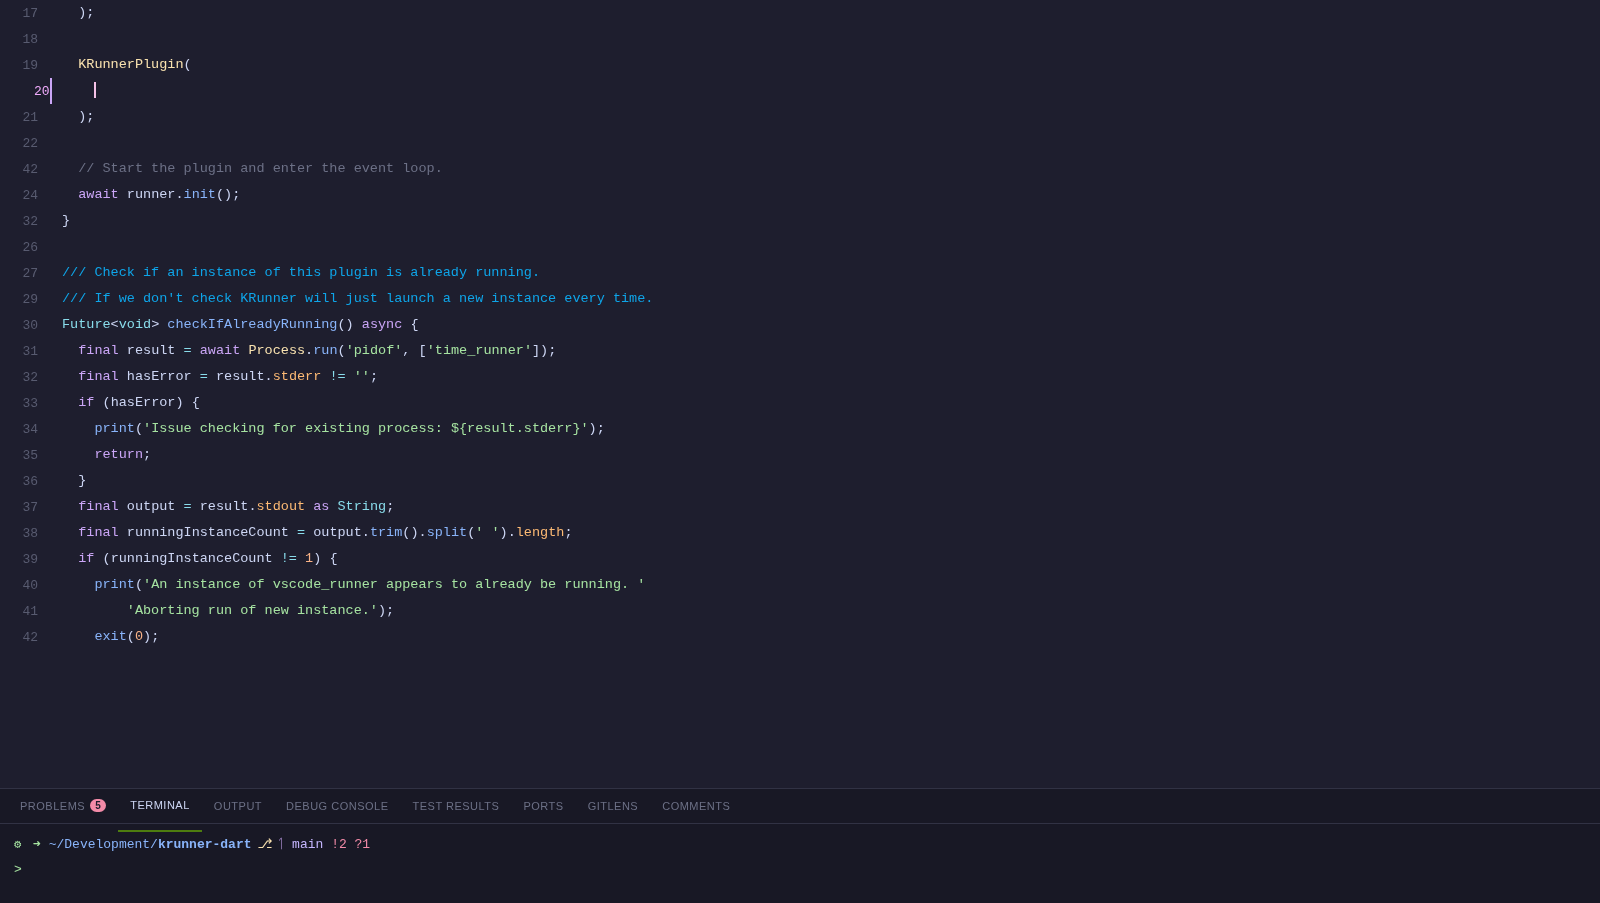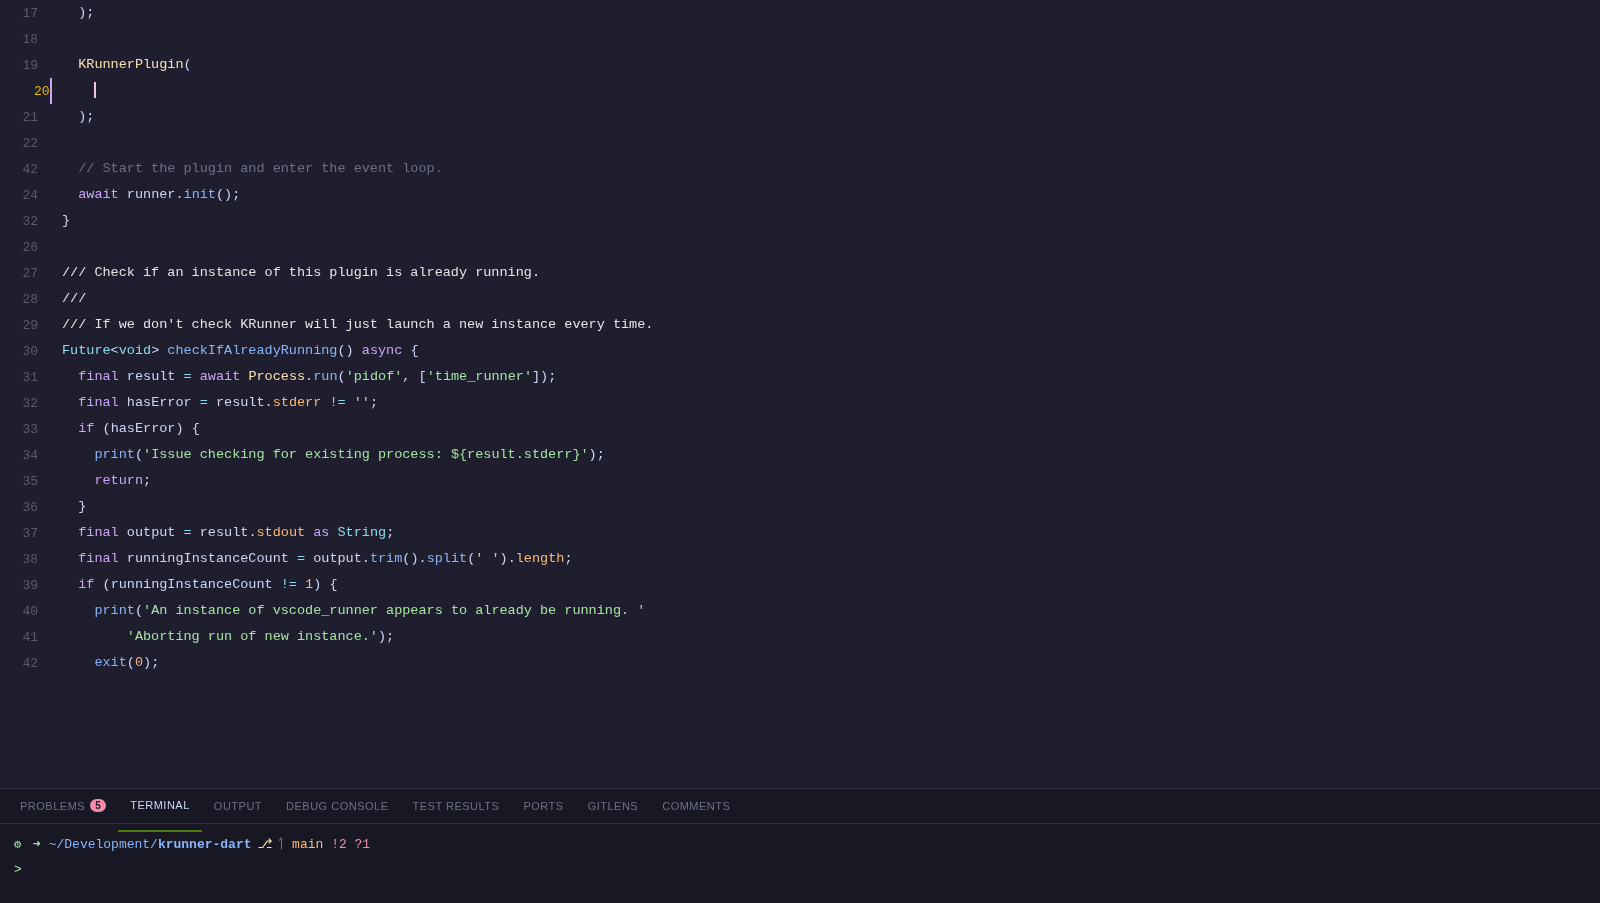--- a/index.html
+++ b/index.html
@@ -46,21 +46,21 @@
       width: 50px;
       min-width: 50px;
       text-align: right;
       padding-right: 12px;
       color: #585b70;
       user-select: none;
       font-size: 13px;
     }
 
     .line-number.current {
-      color: #eab308;
+      color: #f0abfc;
       padding-left: 34px;
     }
 
     .line-content {
       padding-left: 10px;
       white-space: pre;
       font-size: 13.5px;
       line-height: 26px;
       border-left: 2px solid transparent;
     }
@@ -80,21 +80,21 @@
 
     @keyframes blink {
       50% { opacity: 0; }
     }
 
     
     .kw { color: #cba6f7; } 
     .fn { color: #89b4fa; } 
     .str { color: #a6e3a1; } 
     .comment { color: #6c7086; } 
-    .doc-comment { color: #e5e5e5; } 
+    .doc-comment { color: #0ea5e9; } 
     .type { color: #89dceb; } 
     .num { color: #fab387; } 
     .var { color: #cdd6f4; } 
     .punct { color: #cdd6f4; }
     .method { color: #89b4fa; }
     .prop { color: #fdba74; } 
     .class-name { color: #f9e2af; } 
     .op { color: #89dceb; }
 
     
@@ -161,21 +161,21 @@
       color: #a6e3a1;
       margin-right: 4px;
       font-size: 12px;
     }
 
     .terminal-path {
       color: #89b4fa;
     }
 
     .terminal-branch {
-      color: #fdba74;
+      color: #c4b5fd;
     }
 
     .terminal-status {
       color: #f38ba8;
     }
 
     .terminal-prompt {
       color: #a6e3a1;
       margin-top: 2px;
     }
@@ -238,24 +238,20 @@
     <div class="code-line">
       <span class="line-number">26</span>
       <span class="line-content"></span>
     </div>
 
     <div class="code-line">
       <span class="line-number">27</span>
       <span class="line-content"><span class="doc-comment">/// Check if an instance of this plugin is already running.</span></span>
     </div>
 
-    <div class="code-line">
-      <span class="line-number">28</span>
-      <span class="line-content"><span class="doc-comment">///</span></span>
-    </div>
 
     <div class="code-line">
       <span class="line-number">29</span>
       <span class="line-content"><span class="doc-comment">/// If we don't check KRunner will just launch a new instance every time.</span></span>
     </div>
 
     <div class="code-line">
       <span class="line-number">30</span>
       <span class="line-content"><span class="type">Future</span><span class="punct">&lt;</span><span class="type">void</span><span class="punct">&gt;</span> <span class="fn">checkIfAlreadyRunning</span><span class="punct">()</span> <span class="kw">async</span> <span class="punct">{</span></span>
     </div>

